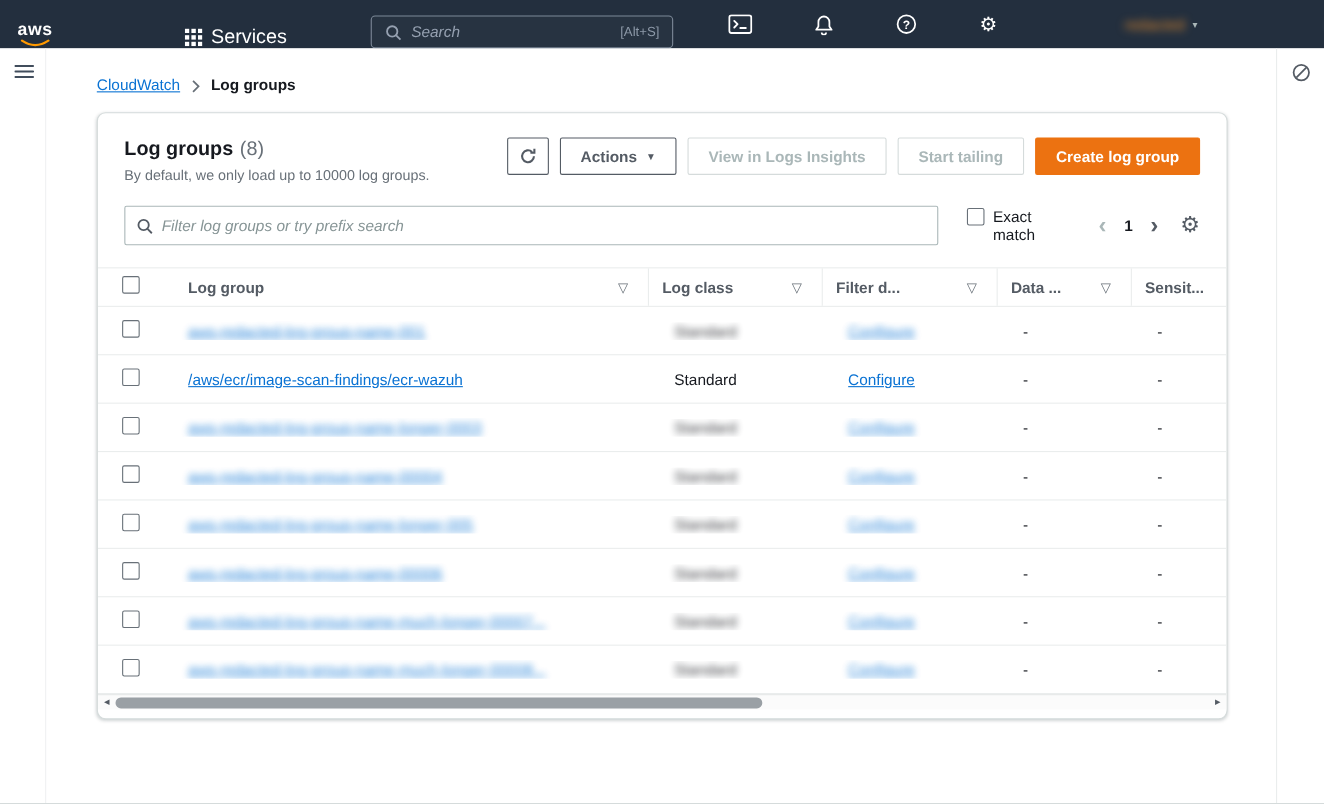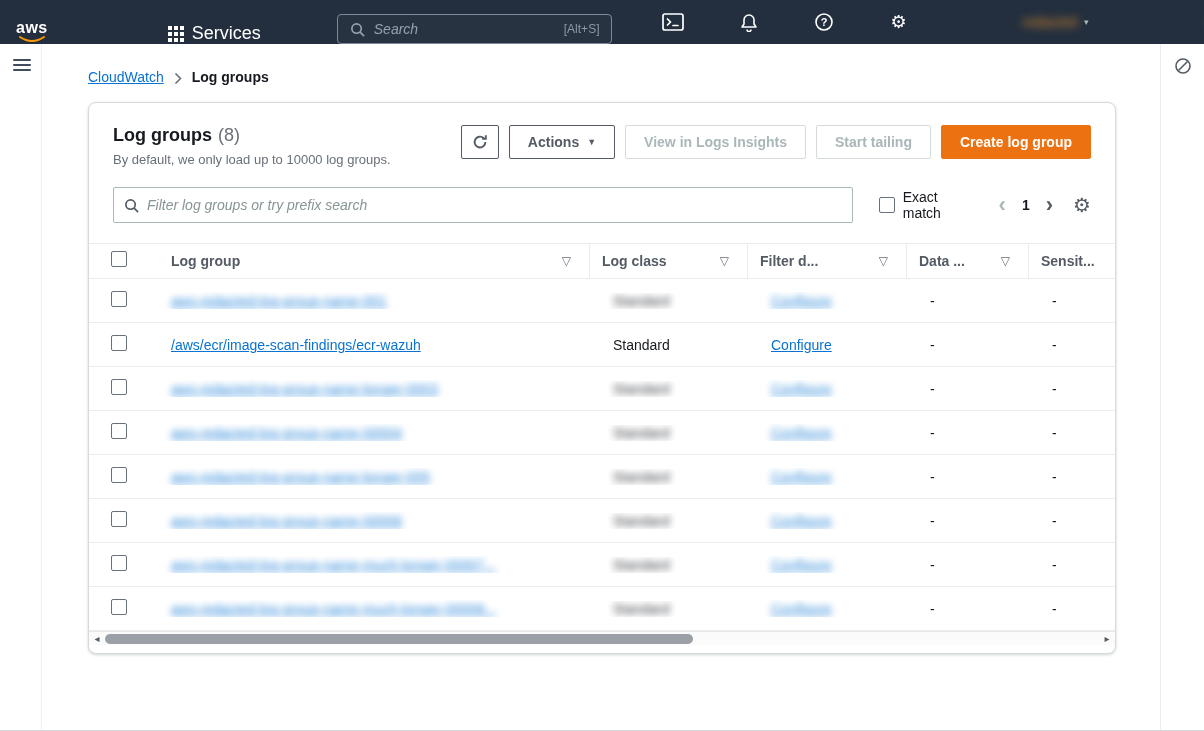--- a/index.html
+++ b/index.html
@@ -51,21 +51,21 @@
   .btn.disabled { border-color:#d5dbdb; color:#aab7b8; cursor:default; }
   .btn.primary { background:var(--primary-button,#ec7211); border-color:var(--primary-button,#ec7211); color:#fff; }
   .btn-caret { font-size:9px; }
 
   
   .filter-row { display:flex; align-items:center; padding:20px 24px 0; }
   .filter-input { width:748px; height:36px; border:1px solid #aab7b8; border-radius:2px; background:#fff;
     display:flex; align-items:center; padding:0 10px; gap:8px; }
   .filter-input input { flex:1; border:none; outline:none; font-size:14px; color:#16191f; }
   .filter-input input::placeholder { font-style:italic; color:#879596; }
-  .exact-match { margin-left:26px; display:flex; align-items:center; gap:8px; font-size:14px; color:#16191f; }
+  .exact-match { margin-left:26px; display:flex; gap:8px; font-size:14px; color:#16191f; }
   .checkbox { width:16px; height:16px; border:1px solid #687078; border-radius:2px; background:#fff; display:inline-block; flex:none; cursor:pointer; }
   .pagination { margin-left:20px; display:flex; align-items:center; gap:16px; }
   .page-chevron { font-size:22px; line-height:1; cursor:pointer; font-weight:bold; }
   .page-chevron.prev { color:#aab7b8; }
   .page-chevron.next { color:#545b64; }
   .page-num { font-size:14px; font-weight:bold; color:#16191f; }
   .pref-gear { margin-left:20px; font-size:20px; color:#545b64; cursor:pointer; line-height:1; }
 
   
   .table { margin-top:20px; border-top:1px solid var(--border,#eaeded); }

